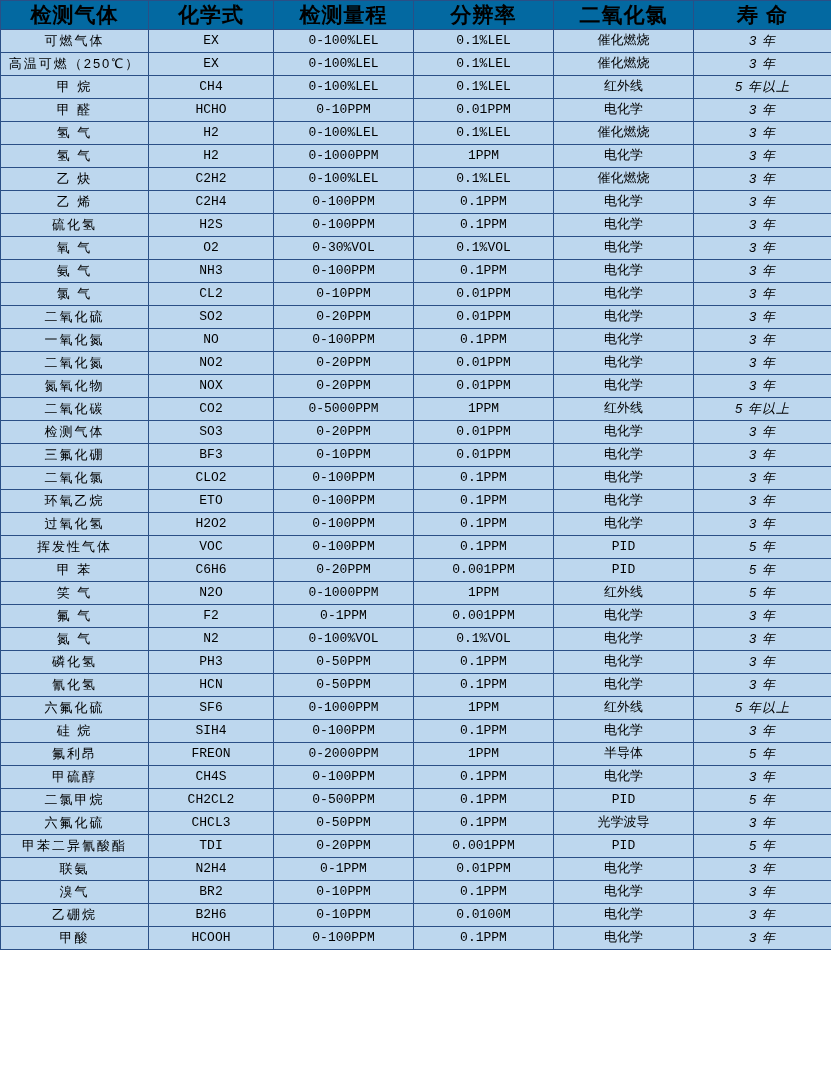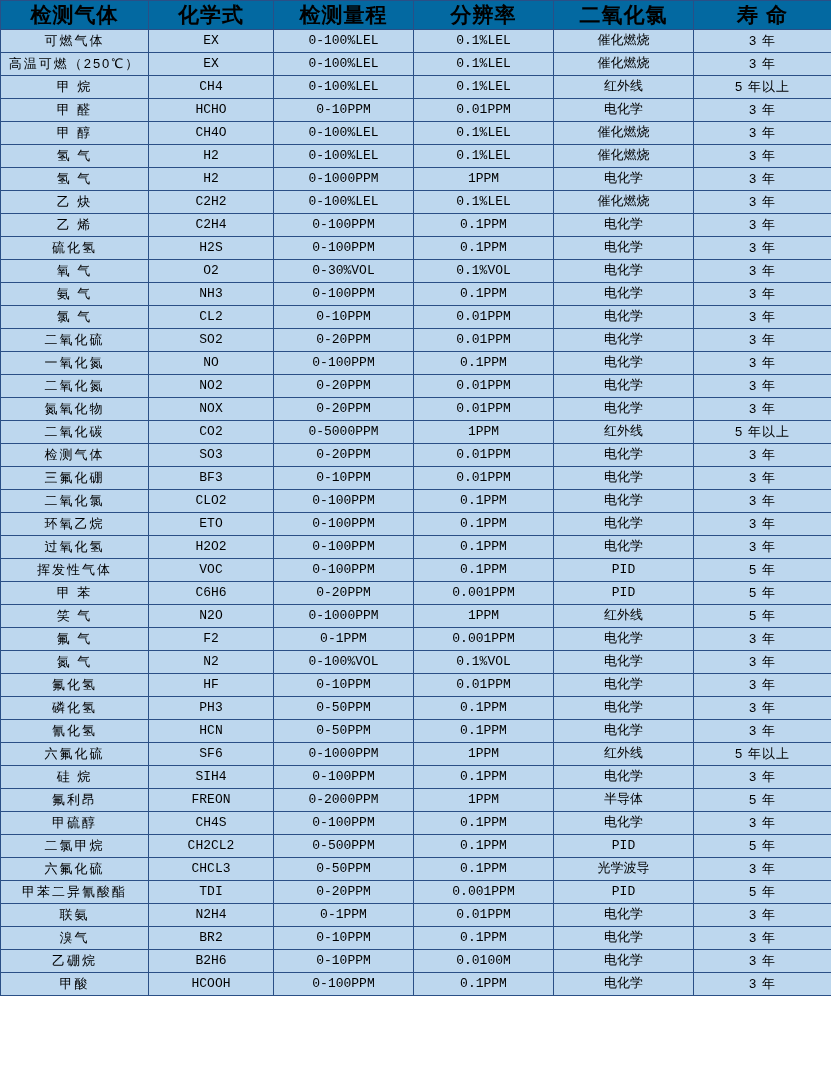--- a/index.html
+++ b/index.html
@@ -56,20 +56,21 @@
     letter-spacing: 2px;
     margin-left: 45px;
   }
   td.mono {
     font-family: "Liberation Mono", monospace;
     font-size: 12px;
     letter-spacing: 0px;
   }
   td.life-cell {
     letter-spacing: 1px;
+    font-style: italic;
   }
 </style>
 </head>
 <body>
 
 <div class="sheet">
   <table class="gas-table">
     <colgroup>
       <col class="c0">
         <col class="c1">
@@ -115,28 +116,20 @@
         </tr>
         <tr>
           <td class="name-cell">甲 醛</td>
           <td class="mono">HCHO</td>
           <td class="mono">0-10PPM</td>
           <td class="mono">0.01PPM</td>
           <td class="mono">电化学</td>
           <td class="life-cell">3 年</td>
         </tr>
         <tr>
-          <td class="name-cell">甲 醇</td>
-          <td class="mono">CH4O</td>
-          <td class="mono">0-100%LEL</td>
-          <td class="mono">0.1%LEL</td>
-          <td class="mono">催化燃烧</td>
-          <td class="life-cell">3 年</td>
-        </tr>
-        <tr>
           <td class="name-cell">氢 气</td>
           <td class="mono">H2</td>
           <td class="mono">0-100%LEL</td>
           <td class="mono">0.1%LEL</td>
           <td class="mono">催化燃烧</td>
           <td class="life-cell">3 年</td>
         </tr>
         <tr>
           <td class="name-cell">氢 气</td>
           <td class="mono">H2</td>
@@ -307,28 +300,20 @@
         </tr>
         <tr>
           <td class="name-cell">氮 气</td>
           <td class="mono">N2</td>
           <td class="mono">0-100%VOL</td>
           <td class="mono">0.1%VOL</td>
           <td class="mono">电化学</td>
           <td class="life-cell">3 年</td>
         </tr>
         <tr>
-          <td class="name-cell">氟化氢</td>
-          <td class="mono">HF</td>
-          <td class="mono">0-10PPM</td>
-          <td class="mono">0.01PPM</td>
-          <td class="mono">电化学</td>
-          <td class="life-cell">3 年</td>
-        </tr>
-        <tr>
           <td class="name-cell">磷化氢</td>
           <td class="mono">PH3</td>
           <td class="mono">0-50PPM</td>
           <td class="mono">0.1PPM</td>
           <td class="mono">电化学</td>
           <td class="life-cell">3 年</td>
         </tr>
         <tr>
           <td class="name-cell">氰化氢</td>
           <td class="mono">HCN</td>

